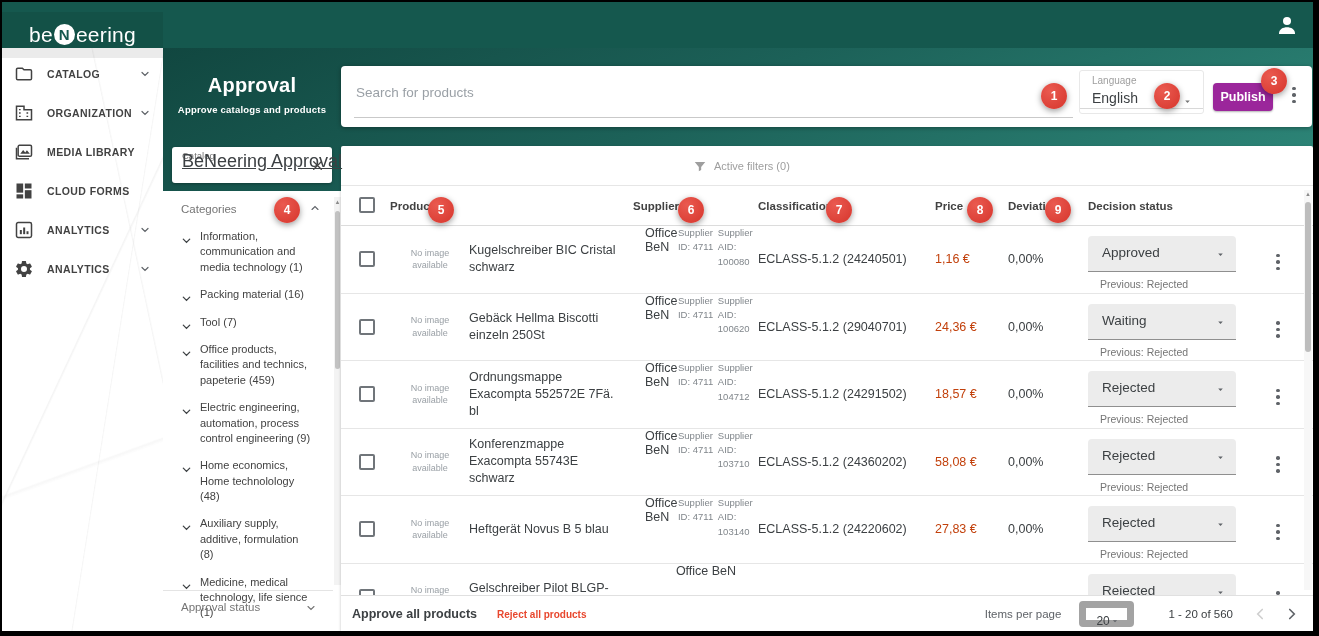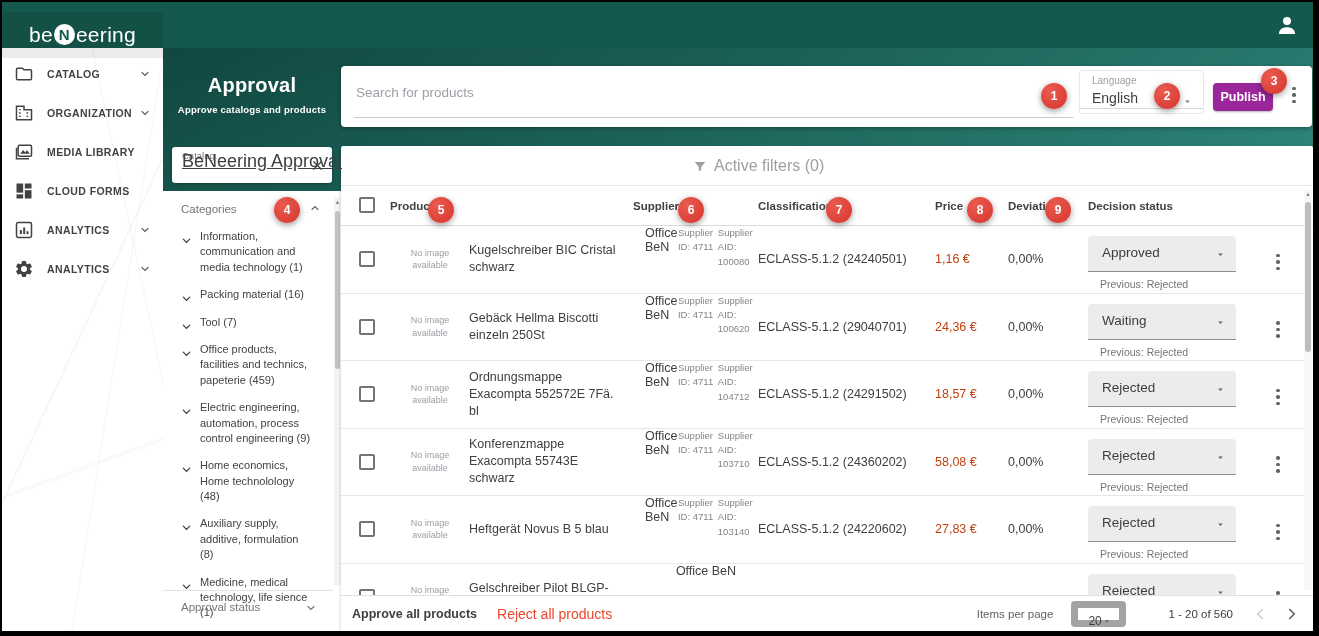--- a/index.html
+++ b/index.html
@@ -70,21 +70,21 @@
   .approval-status{position:absolute;left:0;right:8px;top:399px;border-top:1px solid #e4e4e4;height:34px;cursor:pointer;}
   .approval-status .t{position:absolute;left:18px;top:10px;font-size:11.5px;color:#757575;}
   .approval-status .chev{position:absolute;right:16px;top:11px;width:12px;height:12px;color:#757575;}
 
   
   .main-card{position:absolute;left:339px;top:144px;width:972px;bottom:0;background:#fff;border-radius:2px 2px 0 0;box-shadow:0 1px 3px rgba(0,0,0,.25);z-index:6;overflow:hidden;}
   .active-bar{position:relative;height:40px;border-bottom:1px solid #e6e6e6;}
   .active-bar .inner{position:absolute;left:352px;top:0;height:40px;display:flex;align-items:center;color:#9e9e9e;cursor:pointer;}
   .active-bar .f-ico{width:14px;height:14px;margin-right:7px;}
   .active-bar .f-ico svg{width:100%;height:100%;}
-  .active-bar .t{font-size:16px;}
+  .active-bar .t{font-size:11px;}
   .thead{position:relative;height:40px;border-bottom:1px solid #dcdcdc;}
   .thead .col{position:absolute;top:0;height:40px;display:flex;align-items:center;font-size:11.5px;font-weight:bold;color:#424242;}
   .cbox{width:16px;height:16px;border:2px solid #70757a;border-radius:2px;background:#fff;cursor:pointer;}
   .thead .cbox{position:absolute;left:18px;top:11px;}
   .c-product{left:49px;} .c-supplier{left:292px;} .c-class{left:417px;} .c-price{left:594px;} .c-dev{left:667px;} .c-dec{left:747px;}
 
   .rows{}
   .trow{position:relative;height:67.5px;border-bottom:1px solid #e6e6e6;}
   .trow .cbox{position:absolute;left:18px;top:25px;}
   .noimg{position:absolute;left:55px;top:0;width:68px;height:100%;display:flex;align-items:center;justify-content:center;text-align:center;font-size:9px;color:#9aa0a6;line-height:1.4;}
@@ -103,27 +103,27 @@
   .row-kebab{position:absolute;left:930px;top:26px;width:14px;}
 
   .table-scroll{position:absolute;right:1px;top:44px;width:8px;height:400px;background:#f7f7f7;}
   .table-scroll .arr{position:absolute;top:1px;left:0;right:0;text-align:center;font-size:6px;color:#8a8a8a;}
   .table-scroll .thumb{position:absolute;left:1px;right:1px;top:12px;height:150px;background:#bdbdbd;border-radius:3px;cursor:pointer;}
 
   
   .tfoot{position:absolute;left:0;right:0;bottom:0;height:36px;background:#fff;border-top:1px solid #e0e0e0;z-index:12;}
   .foot-left{position:absolute;left:11px;top:0;height:36px;display:flex;align-items:center;gap:20px;}
   .approve-all{font-size:12.5px;font-weight:bold;color:#3c4043;cursor:pointer;}
-  .reject-all{font-size:14px;font-weight:normal;color:var(--reject_red,#E8472E);cursor:pointer;}
+  .reject-all{font-size:10px;font-weight:bold;color:var(--reject_red,#E8472E);cursor:pointer;}
   .foot-right{position:absolute;right:12px;top:0;height:36px;display:flex;align-items:center;gap:18px;}
   .ipp-label{font-size:11.5px;color:#5f6368;}
   .ipp-select{position:relative;width:55px;height:26px;border:7px solid #a3a3a3;border-radius:4px;cursor:pointer;}
   .ipp-select .v{position:absolute;left:10px;top:6px;font-size:12px;color:#3c4043;}
   .ipp-select .chev{position:absolute;right:7px;top:8px;width:10px;height:10px;color:#5f6368;}
-  .range{font-size:11.5px;color:#3c4043;margin-left:24px;}
+  .range{font-size:11.5px;color:#3c4043;margin-left:16px;}
   .pg{width:18px;height:18px;cursor:pointer;}
   .pg svg{width:100%;height:100%;}
   .pg.prev{color:#cfcfcf;}
   .pg.next{color:#5f6368;margin-left:-4px;}
 
   
   .callout{position:absolute;width:26px;height:26px;border-radius:50%;background:radial-gradient(circle at 35% 30%,#ea5a50,var(--badge_red,#d6352c));color:#fff;font-size:12px;font-weight:bold;display:flex;align-items:center;justify-content:center;box-shadow:0 2px 6px rgba(0,0,0,.4);z-index:40;}
   .b1{left:1039px;top:81px;} .b2{left:1152px;top:81px;} .b3{left:1259px;top:66px;}
   .b4{left:272px;top:195px;} .b5{left:426px;top:195px;} .b6{left:676px;top:195px;}
   .b7{left:824px;top:195px;} .b8{left:965px;top:195px;} .b9{left:1043px;top:195px;}

